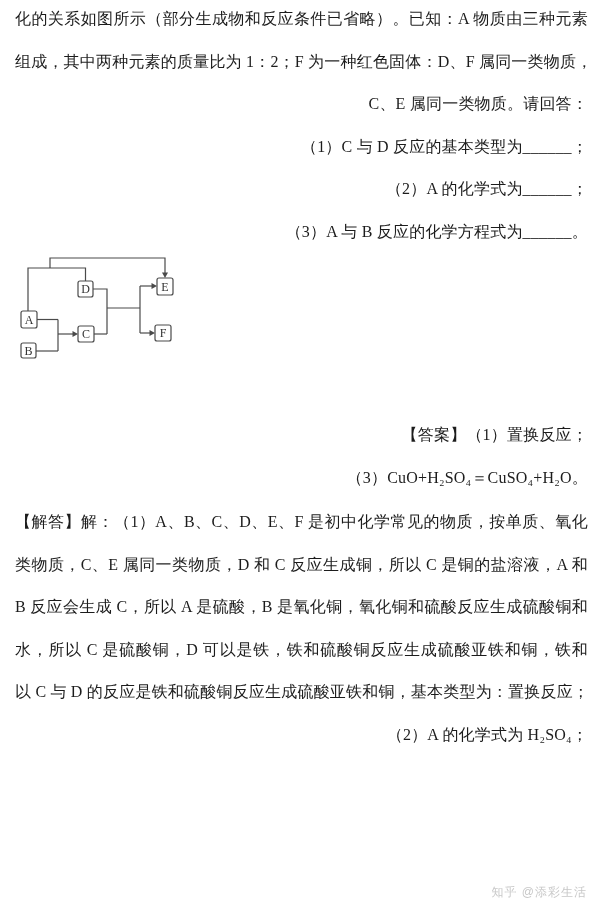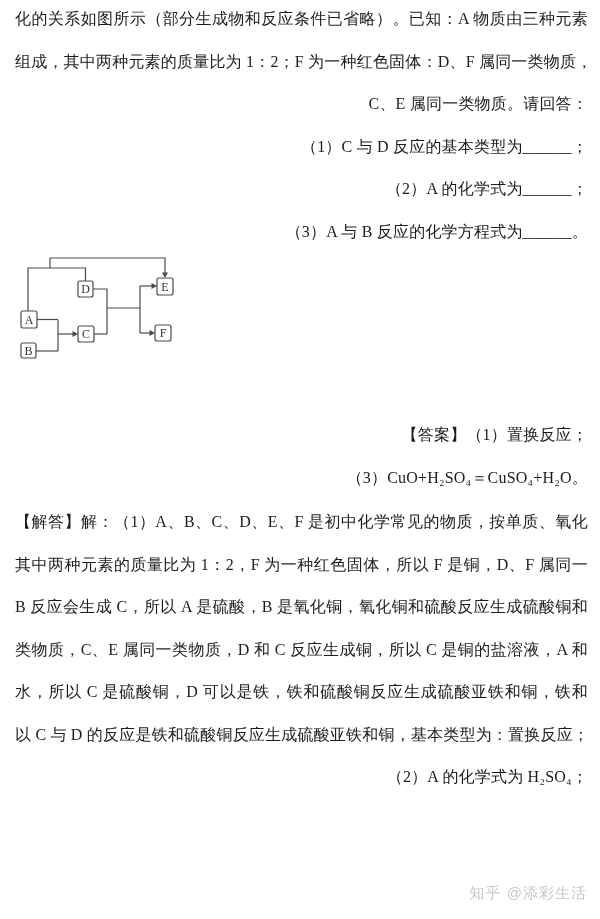--- a/index.html
+++ b/index.html
@@ -47,21 +47,21 @@
   .spacer-b{height:2px;}
   .node-letter{
     font-family:"Liberation Serif","DejaVu Serif",serif;
     font-size:12px;
     fill:#333333;
   }
   .watermark{
     position:absolute;
     top:884px;
     right:13px;
-    font-size:15px;
+    font-size:12px;
     letter-spacing:1px;
     color:var(--watermark);
     font-family:"Liberation Sans","DejaVu Sans",sans-serif;
   }
 </style>
 </head>
 <body>
 
 <div class="doc">
 
@@ -117,22 +117,21 @@
   </div>
 
   <div class="spacer-a"></div>
 
   <div class="line short">【答案】（1）置换反应；</div>
   <div class="line short">（3）CuO+H₂SO₄＝CuSO₄+H₂O。</div>
 
   <div class="spacer-b"></div>
 
   <div class="line full">【解答】解：（1）A、B、C、D、E、F 是初中化学常见的物质，按单质、氧化</div>
-  <div class="line full">其中两种元素的质量比为 1：2，F 为一种红色固体，所以 F 是铜，D、F 属同一</div>
+  <div class="line full">类物质，C、E 属同一类物质，D 和 C 反应生成铜，所以 C 是铜的盐溶液，A 和</div>
   <div class="line full">B 反应会生成 C，所以 A 是硫酸，B 是氧化铜，氧化铜和硫酸反应生成硫酸铜和</div>
-  <div class="line full">类物质，C、E 属同一类物质，D 和 C 反应生成铜，所以 C 是铜的盐溶液，A 和</div>
   <div class="line full">水，所以 C 是硫酸铜，D 可以是铁，铁和硫酸铜反应生成硫酸亚铁和铜，铁和</div>
   <div class="line full">以 C 与 D 的反应是铁和硫酸铜反应生成硫酸亚铁和铜，基本类型为：置换反应；</div>
   <div class="line short">（2）A 的化学式为 H₂SO₄；</div>
 
 </div>
 
 <div class="watermark">知乎 @添彩生活</div>
 
 </body></html>

